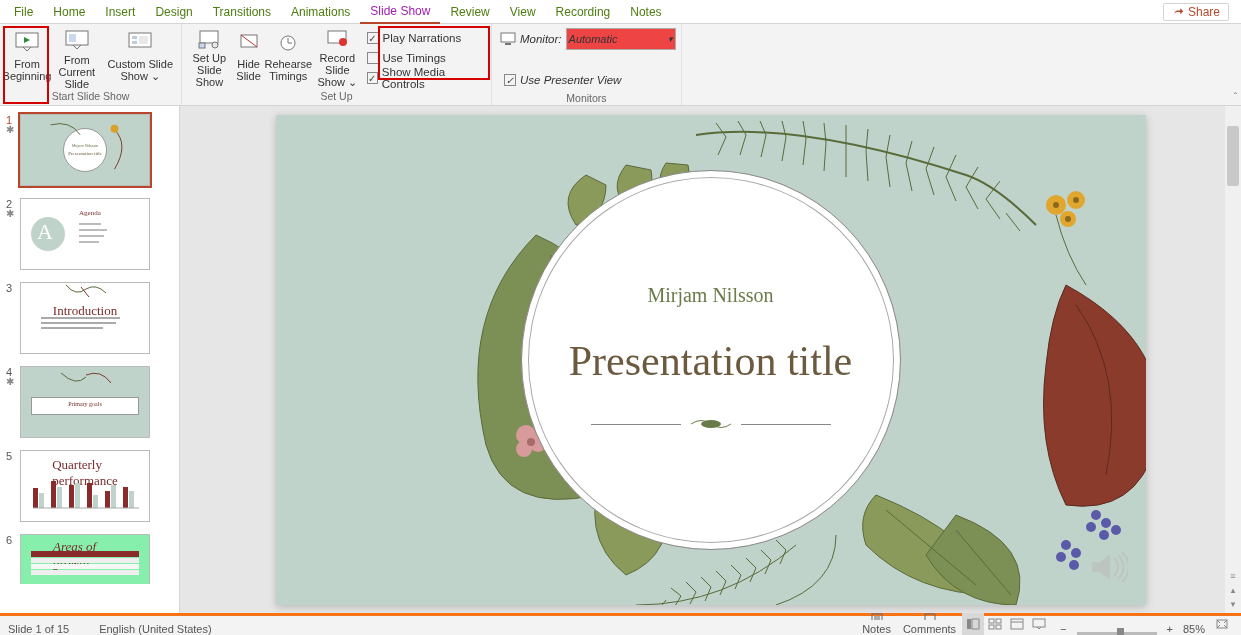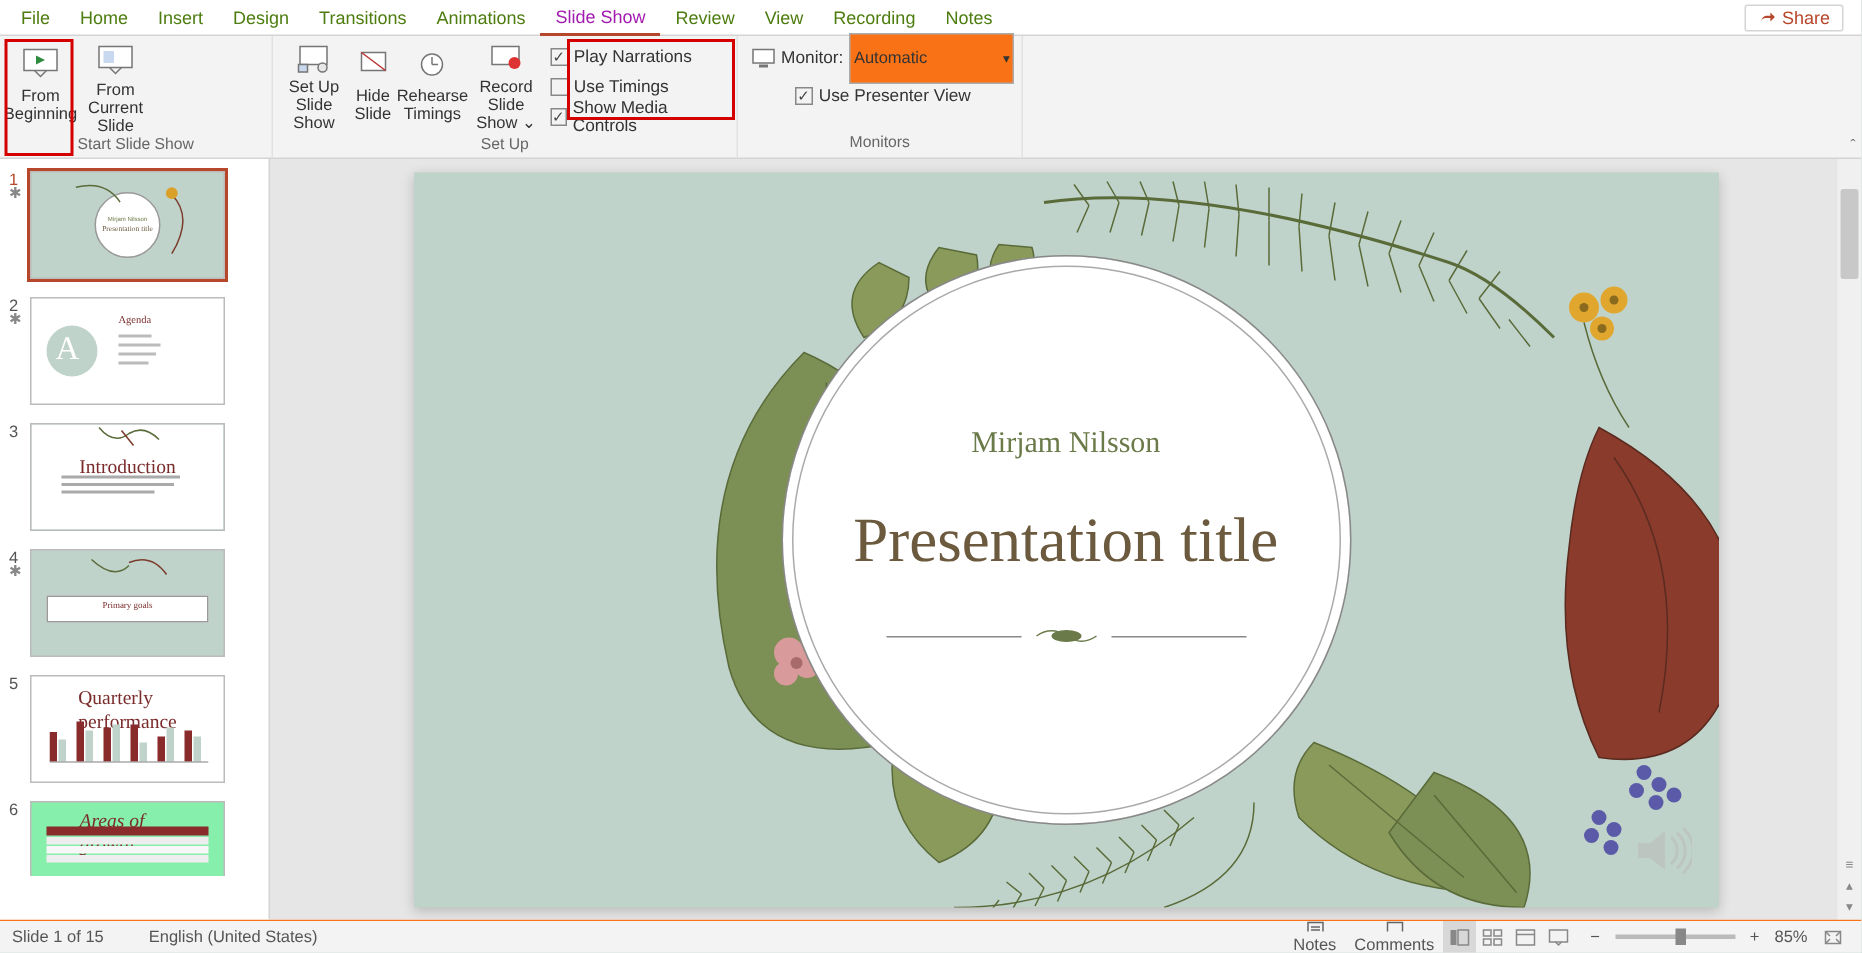--- a/index.html
+++ b/index.html
@@ -17,21 +17,21 @@
   .group { display: flex; flex-direction: column; height: 100%; border-right: 1px solid #e1e1e1; }
   .group-items { flex: 1; display: flex; align-items: flex-start; padding: 2px 4px; }
   .group-label { height: 16px; text-align: center; font-size: 10.5px; color: #666; padding-bottom: 2px; }
   .btn-large { width: 56px; display: flex; flex-direction: column; align-items: center; padding-top: 2px; cursor: pointer; height: 62px; justify-content: flex-start; }
   .btn-large .icon { height: 28px; display: flex; align-items: center; justify-content: center; }
   .btn-large .label { font-size: 11px; text-align: center; line-height: 12px; margin-top: 2px; }
   .btn-large.wide { width: 74px; }
   .checkbox-row { display: flex; align-items: center; gap: 4px; font-size: 11.5px; height: 20px; padding: 0 4px; }
   .checkbox { width: 12px; height: 12px; border: 1px solid #888; display: inline-flex; align-items: center; justify-content: center; font-size: 10px; color: #444; }
   .monitor-row { display: flex; align-items: center; gap: 4px; font-size: 11.5px; height: 22px; }
-  .monitor-select { border: 1px solid #ababab; background: #f97316; height: 34px; width: 110px; font-size: 11px; padding: 0 2px; display: flex; align-items: center; justify-content: space-between; }
+  .monitor-select { border: 1px solid #ababab; background: #ef4444; height: 22px; width: 110px; font-size: 11px; padding: 0 2px; display: flex; align-items: center; justify-content: space-between; }
 
   
   .hl { border: 2px solid #d40000; position: absolute; pointer-events: none; }
 
   
   .main { display: flex; height: calc(635px - 24px - 82px - 22px); }
   .thumb-pane { width: 180px; background: #fff; overflow-y: auto; border-right: 1px solid #d4d4d4; padding-top: 6px; }
   .thumb-row { display: flex; padding: 2px 6px 10px 6px; }
   .thumb-num { width: 14px; font-size: 11px; color: #555; text-align: left; }
   .thumb-num .star { color: #888; font-size: 10px; display: block; line-height: 8px; }
@@ -45,21 +45,21 @@
   .scrollbar-v .thumb-bar { position: absolute; left: 2px; right: 2px; top: 20px; height: 60px; background: #c8c8c8; border-radius: 2px; }
 
   
   .circle-bg { position: absolute; left: 50%; top: 50%; width: 380px; height: 380px; margin-left: -190px; margin-top: -190px; background: #fff; border-radius: 50%; border: 1px solid #888; box-shadow: inset 0 0 0 6px #fff, inset 0 0 0 7px #aaa; display: flex; flex-direction: column; align-items: center; justify-content: center; }
   .author { font-size: 20px; color: #6b7a49; font-family: Georgia, serif; margin-bottom: 30px; }
   .title-text { font-size: 42px; color: #6c5a3f; font-family: Georgia, serif; margin-bottom: 28px; }
   .divider-ornament { width: 240px; height: 22px; display: flex; align-items: center; justify-content: center; position: relative; }
   .divider-ornament::before, .divider-ornament::after { content: ""; flex: 1; height: 1px; background: #888; }
 
   
-  .status-bar { height: 22px; background: #f3f3f3; border-top: 1px solid #f97316; display: flex; align-items: center; font-size: 11px; color: #555; padding: 0 8px; }
+  .status-bar { height: 22px; background: #f3f3f3; border-top: 3px solid #f97316; display: flex; align-items: flex-end; font-size: 11px; color: #555; padding: 0 8px; }
   .status-bar .spacer { flex: 1; }
   .sb-btn { padding: 0 6px; display: flex; align-items: center; gap: 3px; cursor: pointer; height: 22px; flex-direction: column; }
   .view-btn { width: 22px; height: 22px; display: flex; align-items: center; justify-content: center; cursor: pointer; }
   .view-btn.active { background: #d8d8d8; }
   .zoom-slider { width: 80px; height: 3px; background: #bbb; position: relative; margin: 0 6px; }
   .zoom-slider .knob { position: absolute; left: 50%; top: -4px; width: 7px; height: 11px; background: #888; }
 
   
   .mini-circle { position: absolute; left: 50%; top: 50%; width: 44px; height: 44px; margin-left: -22px; margin-top: -22px; background: #fff; border-radius: 50%; border: 1px solid #999; }
   .mini-white { position:absolute; inset:0; background:#fff; }
@@ -115,20 +115,31 @@
       <div class="btn-large" style="width:54px">
         <span class="icon">
           <svg width="26" height="24" viewBox="0 0 26 24">
               <rect x="2" y="3" width="22" height="14" fill="#fff" stroke="#767676"></rect>
               <rect x="5" y="6" width="7" height="8" fill="#c7d8ef"></rect>
               <path d="M9 17l4 4 4-4" fill="none" stroke="#767676"></path>
             </svg>
         </span>
         <span class="label">From Current Slide</span>
       </div>
+      <div class="btn-large wide">
+        <span class="icon">
+          <svg width="26" height="24" viewBox="0 0 26 24">
+              <rect x="2" y="3" width="22" height="14" fill="#fff" stroke="#767676"></rect>
+              <rect x="5" y="6" width="5" height="3" fill="#bcd"></rect>
+              <rect x="5" y="11" width="5" height="3" fill="#bcd"></rect>
+              <rect x="12" y="6" width="9" height="8" fill="#e8e8e8"></rect>
+            </svg>
+        </span>
+        <span class="label">Custom Slide Show ⌄</span>
+      </div>
     </div>
     <div class="group-label">Start Slide Show</div>
   </div>
 
   <div class="group" style="width:310px;">
     <div class="group-items">
       <div class="btn-large" style="width:50px">
         <span class="icon">
           <svg width="24" height="22">
               <rect x="3" y="3" width="18" height="12" fill="#fff" stroke="#767676"></rect>
@@ -178,21 +189,21 @@
         <label class="checkbox-row">
           <span class="checkbox">✓</span>
           <span>Show Media Controls</span>
         </label>
       </div>
     </div>
     <div class="group-label">Set Up</div>
   </div>
 
   <div class="group" style="width:190px;">
-    <div class="group-items" style="flex-direction:column; align-items:center; gap:4px; padding-top:4px; padding-left:8px;">
+    <div class="group-items" style="flex-direction:column; align-items:flex-start; gap:20px; padding-top:4px; padding-left:8px;font-style:italic;">
       <div class="monitor-row">
         <svg width="16" height="14">
             <rect x="1" y="1" width="14" height="9" fill="#fff" stroke="#767676"></rect>
             <rect x="5" y="11" width="6" height="2" fill="#767676"></rect>
           </svg>
         <span>Monitor:</span>
         <div class="monitor-select">
           <span>Automatic</span>
           <span style="font-size:9px;">▾</span>
         </div>

